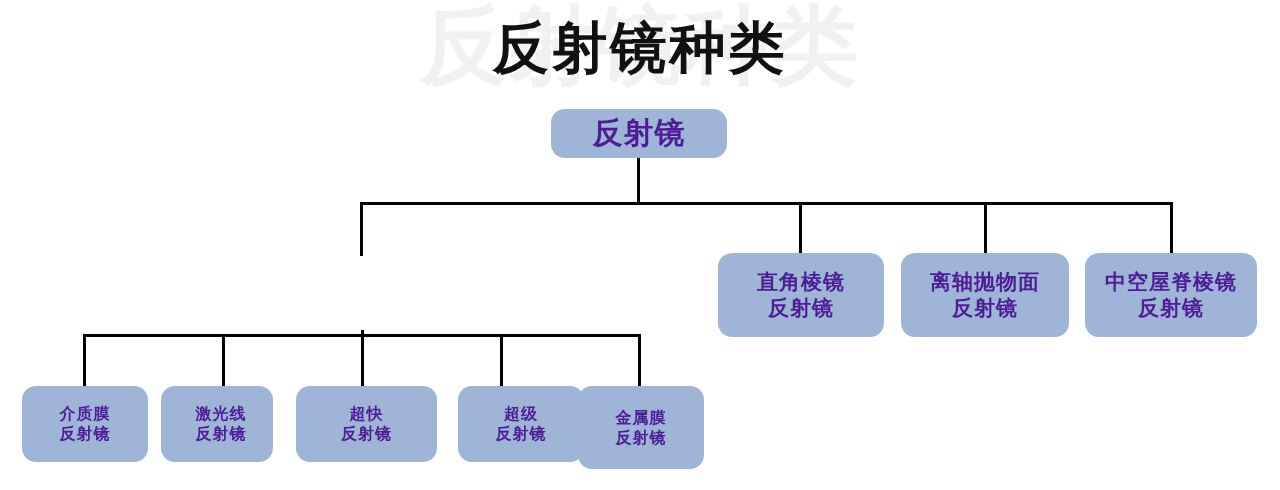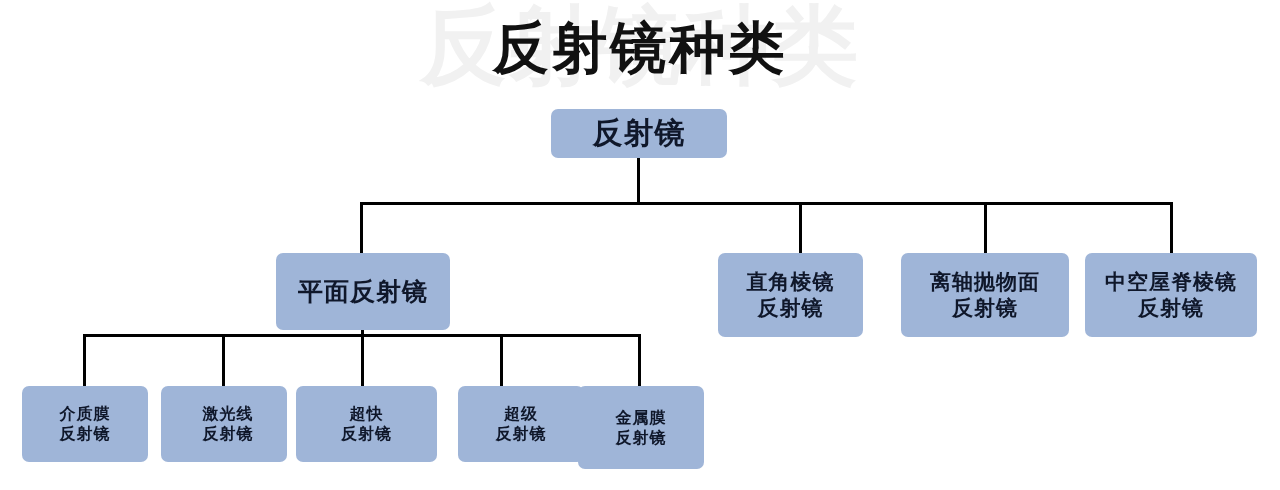--- a/index.html
+++ b/index.html
@@ -62,22 +62,22 @@
     background: #000000;
   }
   .conn-v { width: 3px; }
   .conn-h { height: 3px; }
 
   
   .node {
     position: absolute;
     box-sizing: border-box;
     background: #9fb5d8;
-    border-radius: 7px;
-    color: #0f172a;
+    border-radius: 14px;
+    color: #4c1d95;
     font-weight: 700;
     display: flex;
     align-items: center;
     justify-content: center;
     text-align: center;
     line-height: 1.22;
     letter-spacing: 1px;
     white-space: pre-line;
   }
   .node-root   { font-size: 30px; }
@@ -99,23 +99,22 @@
 
   <div class="conn conn-v" style="left:637px; top:158px; width:3px; height:46px;"></div>
 
   <div class="conn conn-h" style="left:360px; top:202px; width:813px; height:3px;"></div>
 
   <div class="conn conn-v" style="left:360px; top:202px; width:3px; height:54px;"></div>
   <div class="conn conn-v" style="left:799px; top:202px; width:3px; height:51px;"></div>
   <div class="conn conn-v" style="left:984px; top:202px; width:3px; height:51px;"></div>
   <div class="conn conn-v" style="left:1170px; top:202px; width:3px; height:51px;"></div>
 
-  <div class="node node-l2-big" style="left:276px; top:253px; width:174px; height:77px;">平面反射镜</div>
 
-  <div class="node node-l2" style="left:718px; top:253px; width:145px; height:84px;">直角棱镜
+  <div class="node node-l2" style="left:718px; top:253px; width:166px; height:84px;">直角棱镜
 反射镜</div>
 
   <div class="node node-l2" style="left:901px; top:253px; width:168px; height:84px;">离轴抛物面
 反射镜</div>
 
   <div class="node node-l2" style="left:1085px; top:253px; width:172px; height:84px;">中空屋脊棱镜
 反射镜</div>
 
   <div class="conn conn-v" style="left:361px; top:330px; width:3px; height:6px;"></div>
 
@@ -123,21 +122,21 @@
 
   <div class="conn conn-v" style="left:83px; top:334px; width:3px; height:52px;"></div>
   <div class="conn conn-v" style="left:222px; top:334px; width:3px; height:52px;"></div>
   <div class="conn conn-v" style="left:361px; top:334px; width:3px; height:52px;"></div>
   <div class="conn conn-v" style="left:500px; top:334px; width:3px; height:52px;"></div>
   <div class="conn conn-v" style="left:638px; top:334px; width:3px; height:52px;"></div>
 
   <div class="node node-l3" style="left:22px; top:386px; width:126px; height:76px;">介质膜
 反射镜</div>
 
-  <div class="node node-l3" style="left:161px; top:386px; width:126px; height:76px;padding-left:8px;">激光线
+  <div class="node node-l3" style="left:161px; top:386px; width:112px; height:76px;padding-left:8px;">激光线
 反射镜</div>
 
   <div class="node node-l3" style="left:296px; top:386px; width:141px; height:76px;">超快
 反射镜</div>
 
   <div class="node node-l3" style="left:439px; top:386px; width:126px; height:76px;margin-left:19px;">超级
 反射镜</div>
 
   <div class="node node-l3" style="left:578px; top:386px; width:126px; height:83px;">金属膜
 反射镜</div>

